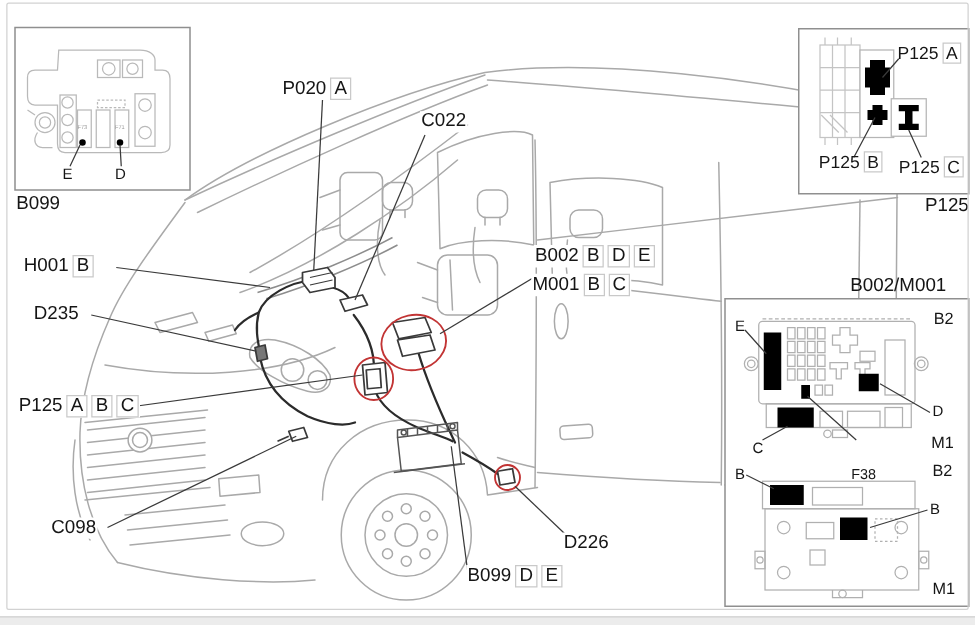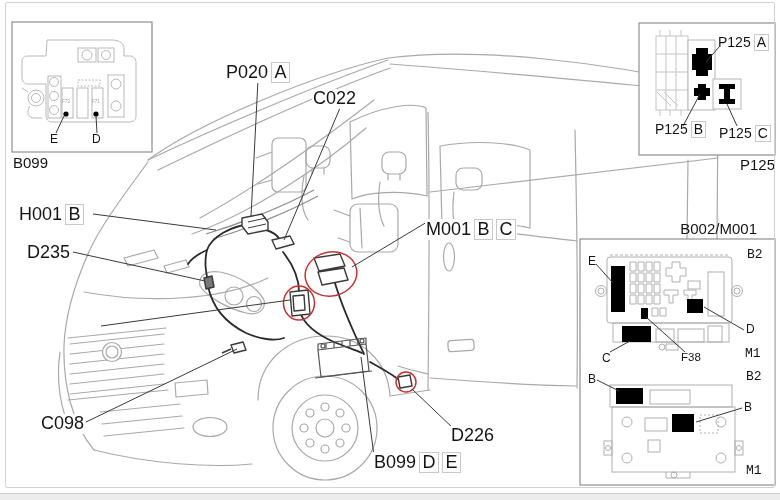--- a/index.html
+++ b/index.html
@@ -3,28 +3,28 @@
 <meta charset="utf-8">
 <style>
   html,body{margin:0;padding:0;background:#fff;}
   #page{position:relative;width:780px;height:500px;background:#fff;overflow:hidden;
         font-family:"Liberation Sans",sans-serif;color:#151515;}
   .frame{position:absolute;left:5px;top:2px;width:768px;height:484px;
          border:1px solid #d2d2d2;border-radius:2px;pointer-events:none;}
   .bottom-strip{position:absolute;left:0;bottom:0;width:780px;height:6px;
                 background:#ececec;border-top:1px solid #cfcfcf;}
   svg{position:absolute;left:0;top:0;}
-  .lbl{position:absolute;white-space:nowrap;font-size:18px;line-height:1.1;
+  .lbl{position:absolute;white-space:nowrap;font-size:15px;line-height:1.1;
        background:#fff;padding:0 1px;}
   .lbl .lt{display:inline-block;border:1px solid #c9c9c9;background:#fff;
            padding:0 2.5px;margin-left:3px;line-height:1.05;}
   .inset-title{position:absolute;white-space:nowrap;font-size:15px;background:transparent;}
   .pin{position:absolute;white-space:nowrap;font-size:12px;}
-  .pin13{position:absolute;white-space:nowrap;font-size:13px;font-family:Liberation Mono, monospace;}
-  .pin11{position:absolute;white-space:nowrap;font-size:11.5px;}
+  .pin13{position:absolute;white-space:nowrap;font-size:13px;}
+  .pin11{position:absolute;white-space:nowrap;font-size:11.5px;margin-top:23px;}
   .conn-lbl{position:absolute;white-space:nowrap;font-size:14px;}
   .conn-lbl .lt{display:inline-block;border:1px solid #c9c9c9;background:#fff;
                 padding:0 2px;margin-left:3px;line-height:1.05;}
   .ralign{text-align:right;}
 </style>
 </head>
 <body>
 
 <div id="page">
 
@@ -250,37 +250,43 @@
       </g>
       <rect x="616" y="388" width="27" height="16" fill="#000"></rect>
       <rect x="672" y="414" width="22" height="18" fill="#000"></rect>
       <path d="M597,380 L619,391 M742,408 L696,422" fill="none" stroke="#3a3a3a" stroke-width="1"></path>
     </g>
   </svg>
 
   <div class="lbl" style="left:225px;top:62px">
     <span>P020</span><span class="lt">A</span>
   </div>
-  <div class="lbl" style="left:312px;top:89px">
+  <div class="lbl" style="left:336px;top:89px">
     <span>C022</span>
   </div>
   <div class="lbl" style="left:18px;top:204px">
     <span>H001</span><span class="lt">B</span>
   </div>
   <div class="lbl" style="left:26px;top:243px">
     <span>D235</span>
   </div>
+  <div class="lbl" style="left:14px;top:316px">
+    <span>P125</span><span class="lt">A</span><span class="lt">B</span><span class="lt">C</span>
+  </div>
   <div class="lbl" style="left:40px;top:414px">
     <span>C098</span>
   </div>
   <div class="lbl" style="left:373px;top:452px">
     <span>B099</span><span class="lt">D</span><span class="lt">E</span>
   </div>
   <div class="lbl" style="left:450px;top:426px">
     <span>D226</span>
+  </div>
+  <div class="lbl" style="left:427px;top:196px">
+    <span>B002</span><span class="lt">B</span><span class="lt">D</span><span class="lt">E</span>
   </div>
   <div class="lbl" style="left:425px;top:219px">
     <span>M001</span><span class="lt">B</span><span class="lt">C</span>
   </div>
 
   <div class="inset-title" style="left:13px;top:154px">B099</div>
   <div class="pin" style="left:50px;top:132px">E</div>
   <div class="pin" style="left:92px;top:132px">D</div>
 
   <div class="conn-lbl" style="left:718px;top:34px">

